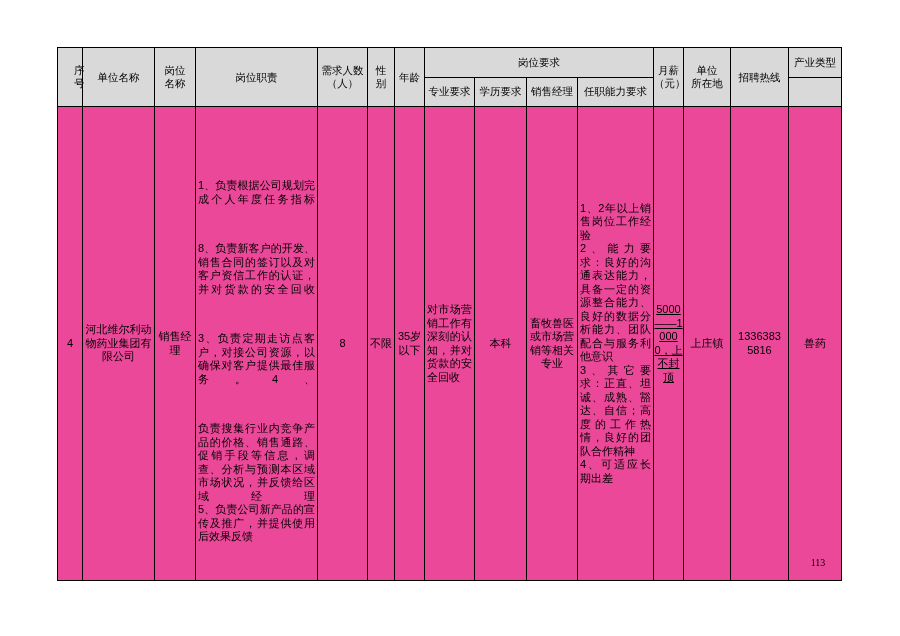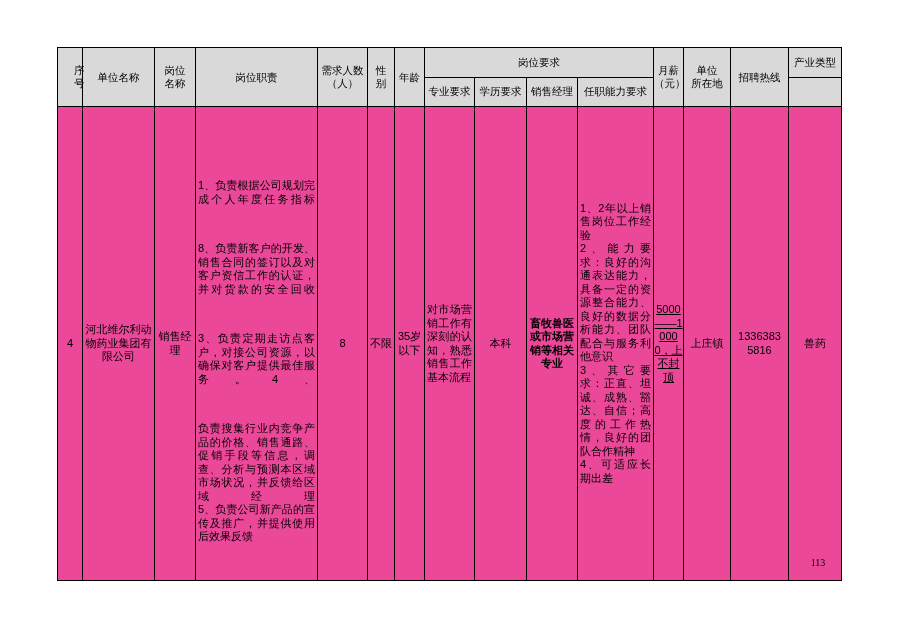--- a/index.html
+++ b/index.html
@@ -22,21 +22,21 @@
   td{font-size:11px;line-height:13.5px;padding:0 2px;background:#ec4899;}
   tr.hrow1{height:25px;}
   tr.hrow2{height:25px;}
   tr.brow{height:474px;}
   td.longtext{text-align:left;}
   .para{text-align:justify;text-justify:inter-character;margin:0;}
   .para.stretch{text-align-last:justify;margin-top:36px;}
   td.just-block{text-align:justify;text-justify:inter-character;}
   td.cell-salary{padding:0;word-break:break-all;text-decoration:underline;}
   td.cell-hotline{padding:0 7px;word-break:break-all;}
-  td.cell-school{padding:0 2px;font-weight:bold;}
+  td.cell-school{padding:0 2px;}
   .page-number{
     position:absolute;left:803px;top:557px;width:30px;text-align:center;
     font-family:"Liberation Serif",serif;font-size:10px;
   }
 </style>
 </head>
 <body>
 
 <table class="recruit">
   <colgroup>
@@ -90,21 +90,21 @@
     <td class="longtext">
           <div class="para stretch">1、负责根据公司规划完成个人年度任务指标</div>
           <div class="para stretch">8、负责新客户的开发、销售合同的签订以及对客户资信工作的认证，并对货款的安全回收</div>
           <div class="para stretch">3、负责定期走访点客户，对接公司资源，以确保对客户提供最佳服务。4、</div>
           <div class="para stretch">负责搜集行业内竞争产品的价格、销售通路、促销手段等信息，调查、分析与预测本区域市场状况，并反馈给区域经理</div>
           <div class="para">5、负责公司新产品的宣传及推广，并提供使用后效果反馈</div>
         </td>
     <td>8</td>
     <td>不限</td>
     <td>35岁以下</td>
-    <td class="just-block">对市场营销工作有深刻的认知，熟悉销售工作基本流程</td>
+    <td class="just-block">对市场营销工作有深刻的认知，并对货款的安全回收</td>
     <td>本科</td>
     <td class="cell-school">畜牧兽医或市场营销等相关专业</td>
     <td class="longtext">
           <div class="para">1、2年以上销售岗位工作经验</div>
           <div class="para">2、能力要求：良好的沟通表达能力，具备一定的资源整合能力、良好的数据分析能力、团队配合与服务利他意识</div>
           <div class="para">3、其它要求：正直、坦诚、成熟、豁达、自信；高度的工作热情，良好的团队合作精神</div>
           <div class="para">4、可适应长期出差</div>
         </td>
     <td class="cell-salary">5000——10000，上不封顶</td>
     <td>上庄镇</td>

